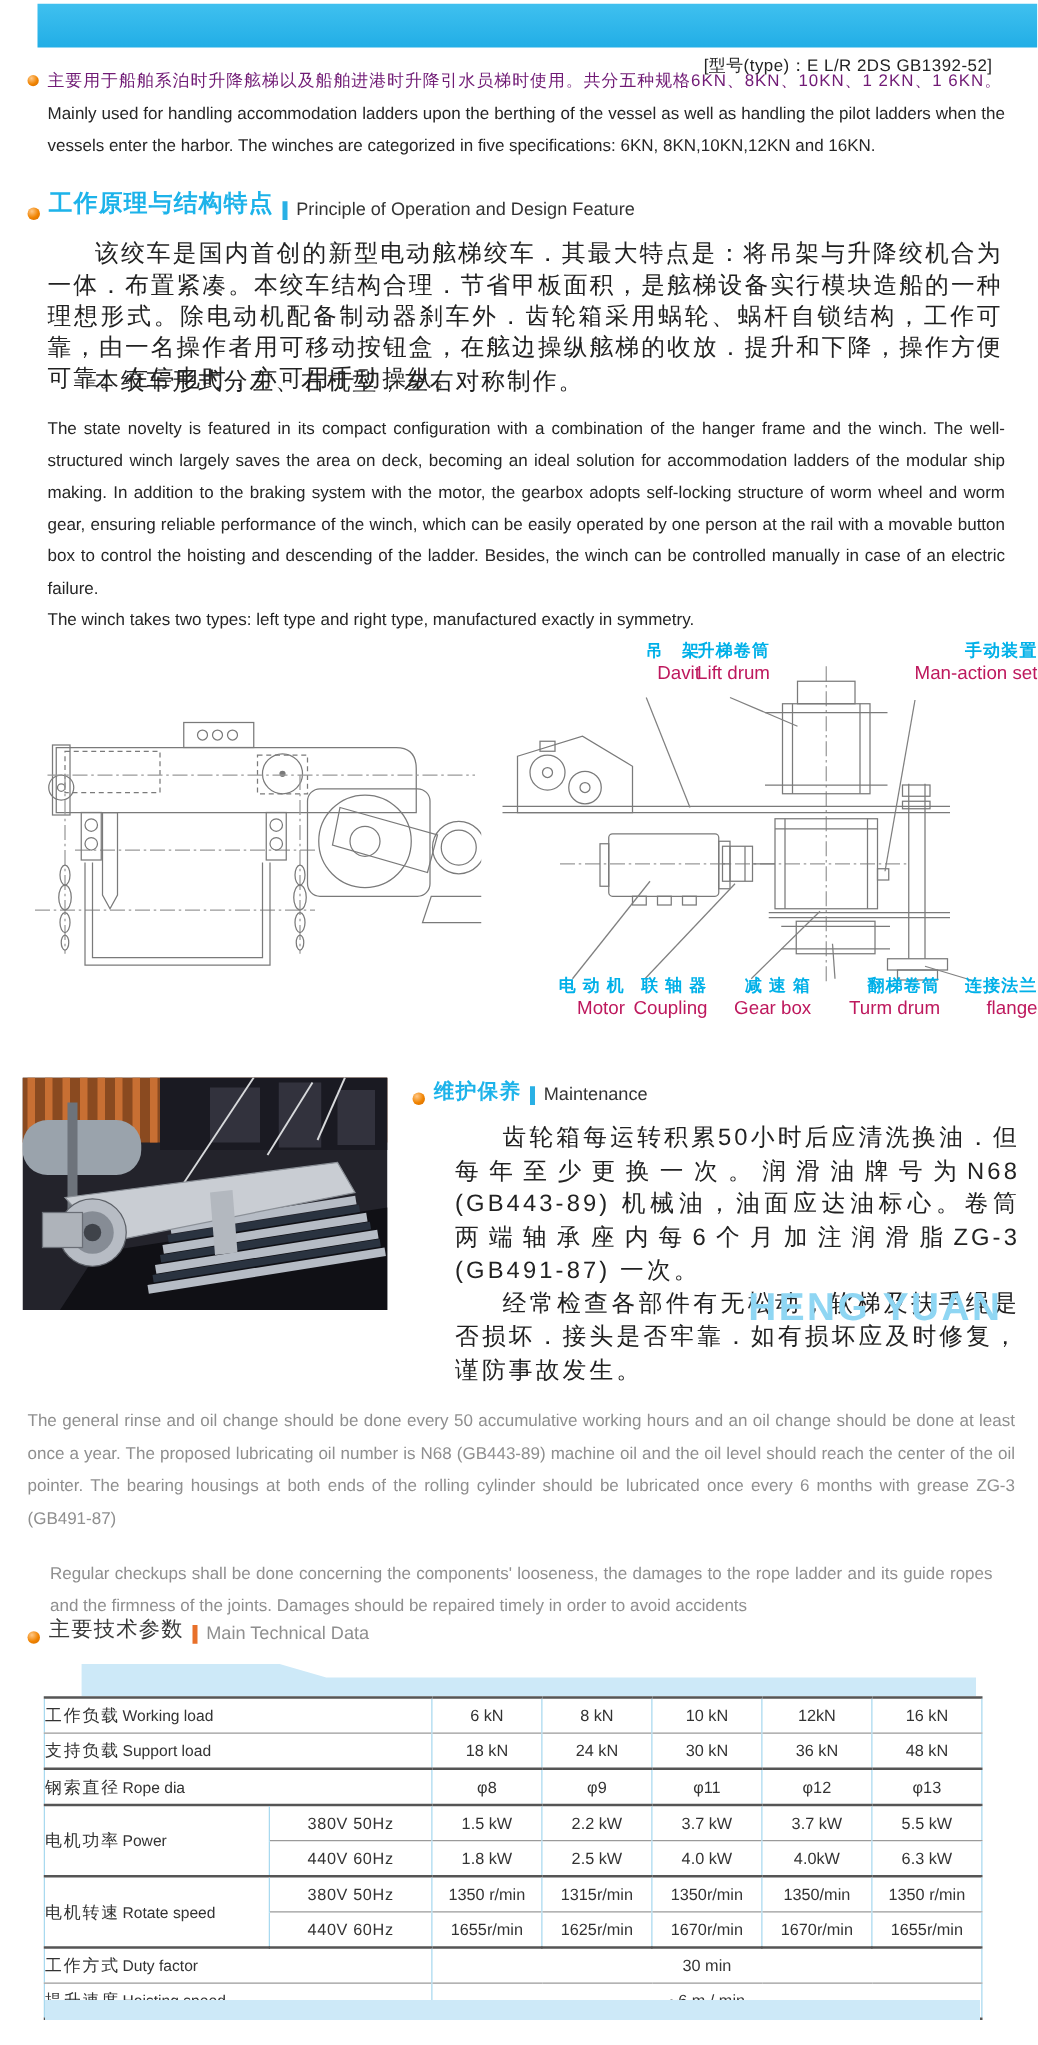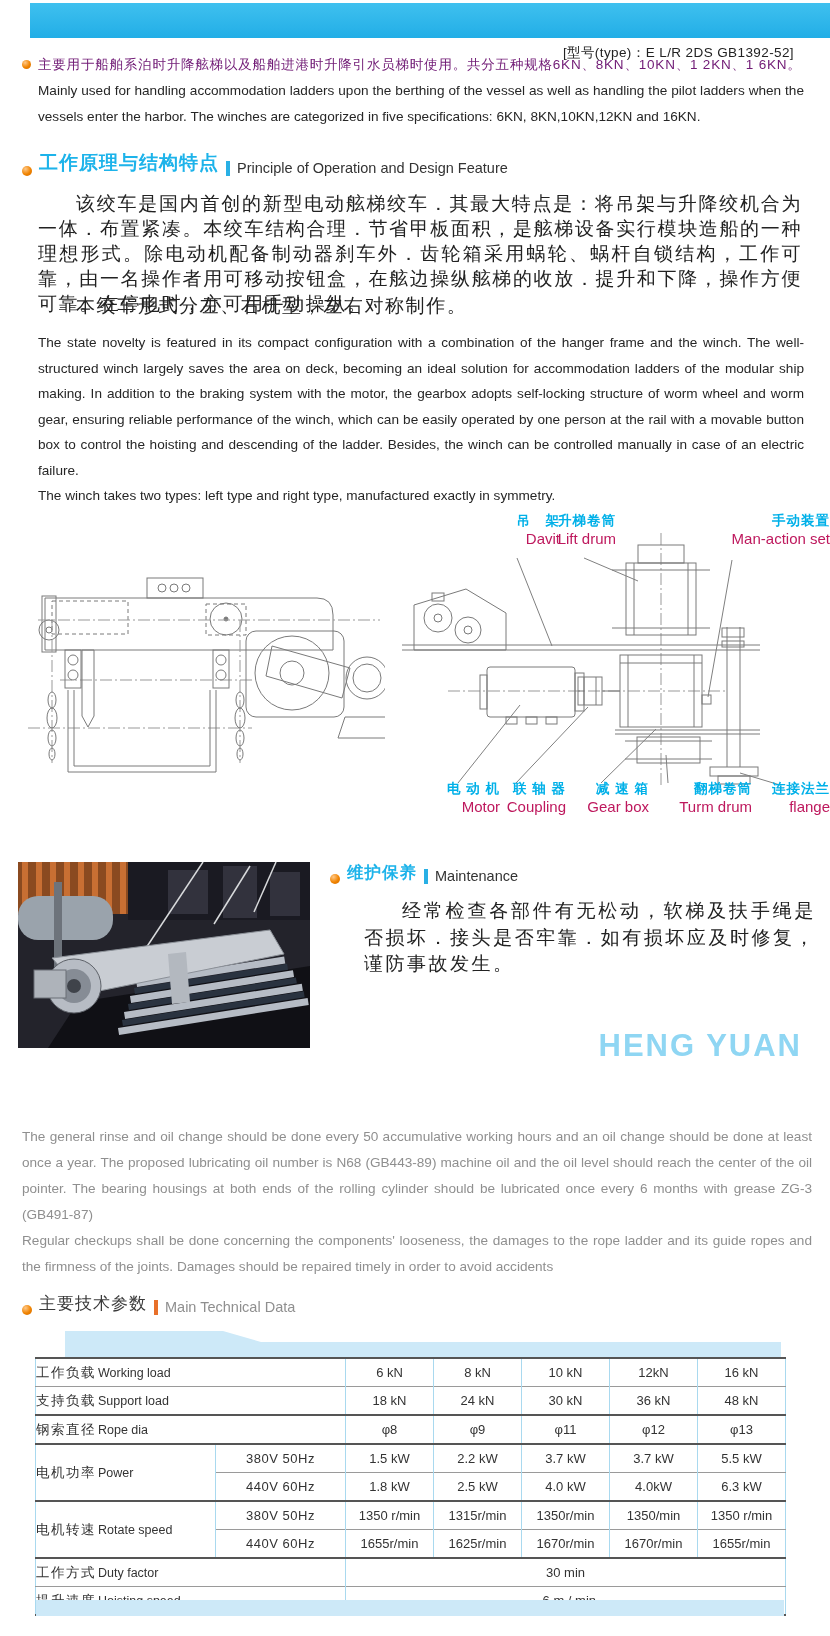--- a/index.html
+++ b/index.html
@@ -250,28 +250,29 @@
     <rect x="16" y="108" width="32" height="28" fill="#aeb3ba" stroke="#6a6e76"></rect>
   </svg>
 
   <div class="abs sec" style="left:330px;top:862px">
     <span class="bullet"></span>
     <span class="zh-title-cyan md">维护保养</span>
     <span class="divider"></span>
     <span class="en-title">Maintenance</span>
   </div>
   <div class="abs" style="left:364px;top:898px;width:452px">
+    <p class="cn-para indent" style="margin:0;letter-spacing:2.5px;line-height:26.5px">齿轮箱每运转积累50小时后应清洗换油．但每年至少更换一次。润滑油牌号为N68 (GB443-89) 机械油，油面应达油标心。卷筒两端轴承座内每6个月加注润滑脂ZG-3 (GB491-87) 一次。</p>
     <p class="cn-para indent" style="margin:0;letter-spacing:2.5px;line-height:26.5px">经常检查各部件有无松动，软梯及扶手绳是否损坏．接头是否牢靠．如有损坏应及时修复，谨防事故发生。</p>
   </div>
 
   <div class="abs watermark">HENG YUAN</div>
 
   <div class="abs" style="left:22px;top:1124px;right:18px">
     <p class="en-gray" style="margin:0">The general rinse and oil change should be done every 50 accumulative working hours and an oil change should be done at least once a year. The proposed lubricating oil number is N68 (GB443-89) machine oil and the oil level should reach the center of the oil pointer. The bearing housings at both ends of the rolling cylinder should be lubricated once every 6 months with grease ZG-3 (GB491-87)</p>
-    <p class="en-gray" style="margin:0">Regular checkups shall be done concerning the components' looseness, the damages to the rope ladder and its guide ropes and the firmness of the joints. Damages should be repaired timely in order to avoid accidents</p>
+    <p class="en-gray" style="margin:18px">Regular checkups shall be done concerning the components' looseness, the damages to the rope ladder and its guide ropes and the firmness of the joints. Damages should be repaired timely in order to avoid accidents</p>
   </div>
 
   <div class="abs sec" style="left:22px;top:1292px">
     <span class="bullet"></span>
     <span class="zh-title-dark">主要技术参数</span>
     <span class="divider orange"></span>
     <span class="en-title gray">Main Technical Data</span>
   </div>
 
   <div class="abs band-top"></div>

